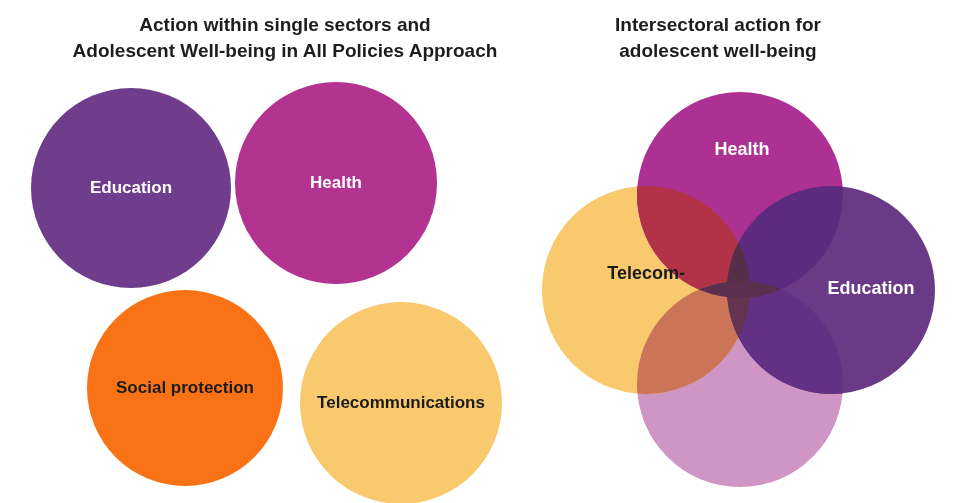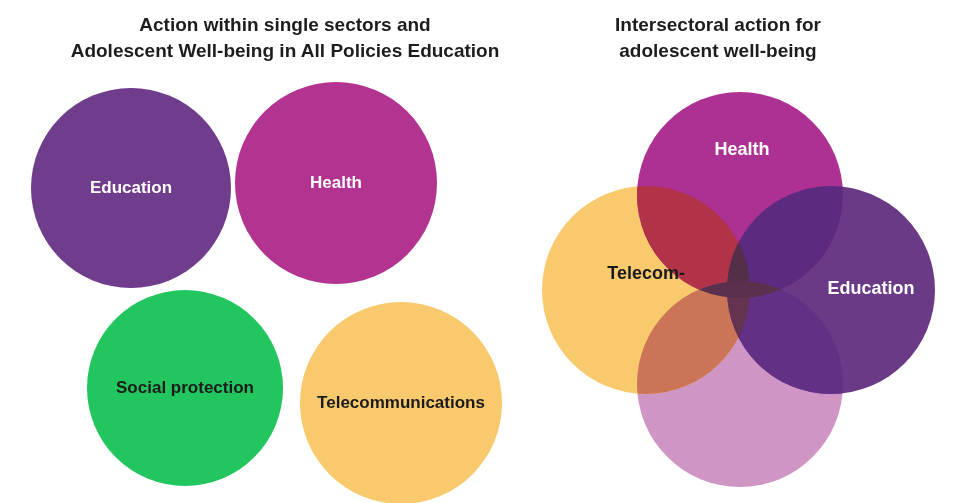--- a/index.html
+++ b/index.html
@@ -28,37 +28,37 @@
   }
   .vlabel.left-align{text-align:right;}
 </style>
 </head>
 <body>
 
 <div class="canvas">
 
   <div class="panel-title left">
     <div>Action within single sectors and</div>
-    <div>Adolescent Well-being in All Policies Education</div>
+    <div>Adolescent Well-being in All Policies Approach</div>
   </div>
 
   <div class="panel-title right">
     <div>Intersectoral action for</div>
     <div>adolescent well-being</div>
   </div>
 
   <div class="circle" style="left: 31px; top: 88px; width: 200px; height: 200px; background: rgb(111, 61, 140);">
     <span class="clabel light">Education</span>
   </div>
 
   <div class="circle" style="left: 235px; top: 82px; width: 202px; height: 202px; background: rgb(178, 51, 144);">
     <span class="clabel light">Health</span>
   </div>
 
-  <div class="circle" style="left: 87px; top: 290px; width: 196px; height: 196px; background: #22c55e;">
+  <div class="circle" style="left: 87px; top: 290px; width: 196px; height: 196px; background: #f97316;">
     <span class="clabel dark">Social protection</span>
   </div>
 
   <div class="circle" style="left: 300px; top: 302px; width: 202px; height: 202px; background: rgb(248, 201, 109);">
     <span class="clabel dark">Telecommunications</span>
   </div>
 
   <svg class="venn-svg" width="433" height="423" viewBox="0 0 433 423">
     <defs>
       <clipPath id="clipHealth">

